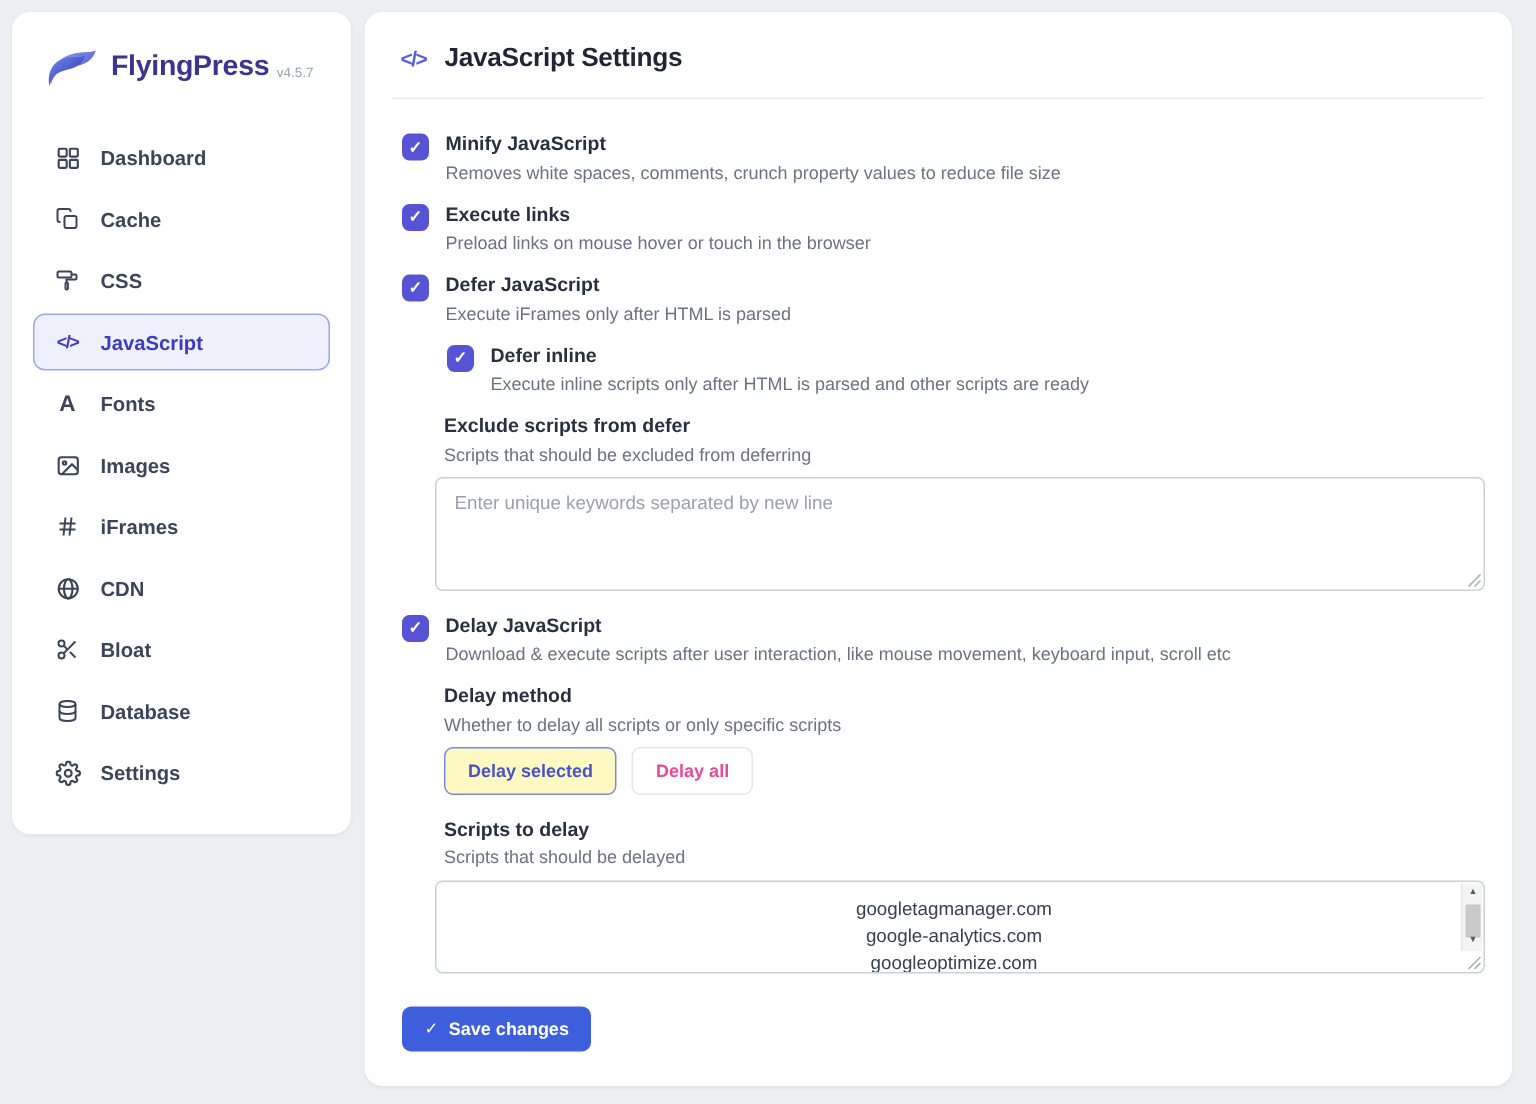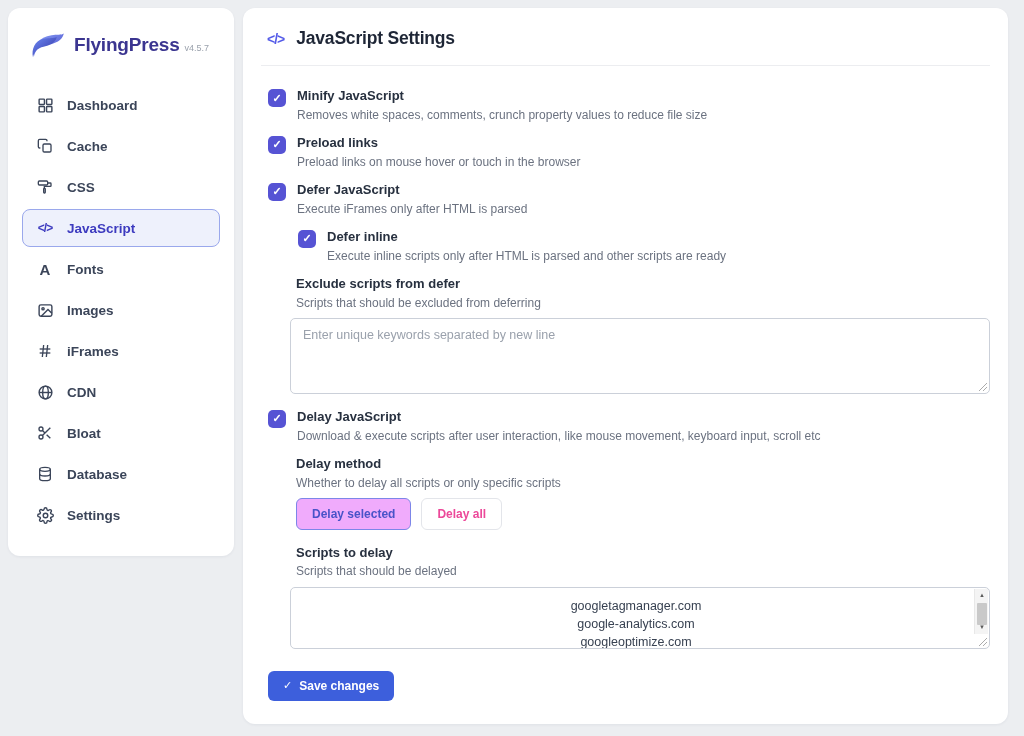--- a/index.html
+++ b/index.html
@@ -84,21 +84,21 @@
   .sb-down { bottom: 0; }
   .sb-thumb { position: absolute; left: 2px; top: 14px; width: 10px; height: 22px; background: #C9C9C9; border-radius: 1px; }
   .resize-handle { position: absolute; right: 2px; bottom: 2px; width: 10px; height: 10px; cursor: nwse-resize; }
   
   .btn-group { display: flex; gap: 10px; margin-left: 28px; margin-bottom: 15px; }
   .seg-btn {
     font-family: "Liberation Sans", sans-serif;
     font-size: 12px; font-weight: 600; border-radius: 6px; padding: 8px 15px; cursor: pointer;
     background: #FFFFFF; border: 1px solid #E3E5EA; color: #ec4899;
   }
-  .seg-btn.selected { background: #f0abfc; border: 1px solid #7C86E8; color: #4953C8; }
+  .seg-btn.selected { background: #fef9c3; border: 1px solid #7C86E8; color: #4953C8; }
   
   .save-btn {
     display: inline-flex; align-items: center; gap: 7px;
     background: #3D5FDC; color: #FFFFFF; border: none; border-radius: 6px;
     font-family: "Liberation Sans", sans-serif; font-size: 12px; font-weight: 700;
     padding: 8px 15px; margin-top: 7px; cursor: pointer;
   }
   .save-btn .check { font-size: 11px; font-weight: 400; }
 </style>
 </head>
@@ -251,21 +251,21 @@
       <div class="setting-text">
         <div class="setting-title">Minify JavaScript</div>
         <div class="setting-desc">Removes white spaces, comments, crunch property values to reduce file size</div>
       </div>
     </div>
 
     
     <div class="setting-row">
       <div class="checkbox">✓</div>
       <div class="setting-text">
-        <div class="setting-title">Preload links</div>
+        <div class="setting-title">Execute links</div>
         <div class="setting-desc">Preload links on mouse hover or touch in the browser</div>
       </div>
     </div>
 
     
     <div class="setting-row">
       <div class="checkbox">✓</div>
       <div class="setting-text">
         <div class="setting-title">Defer JavaScript</div>
         <div class="setting-desc">Execute iFrames only after HTML is parsed</div>

